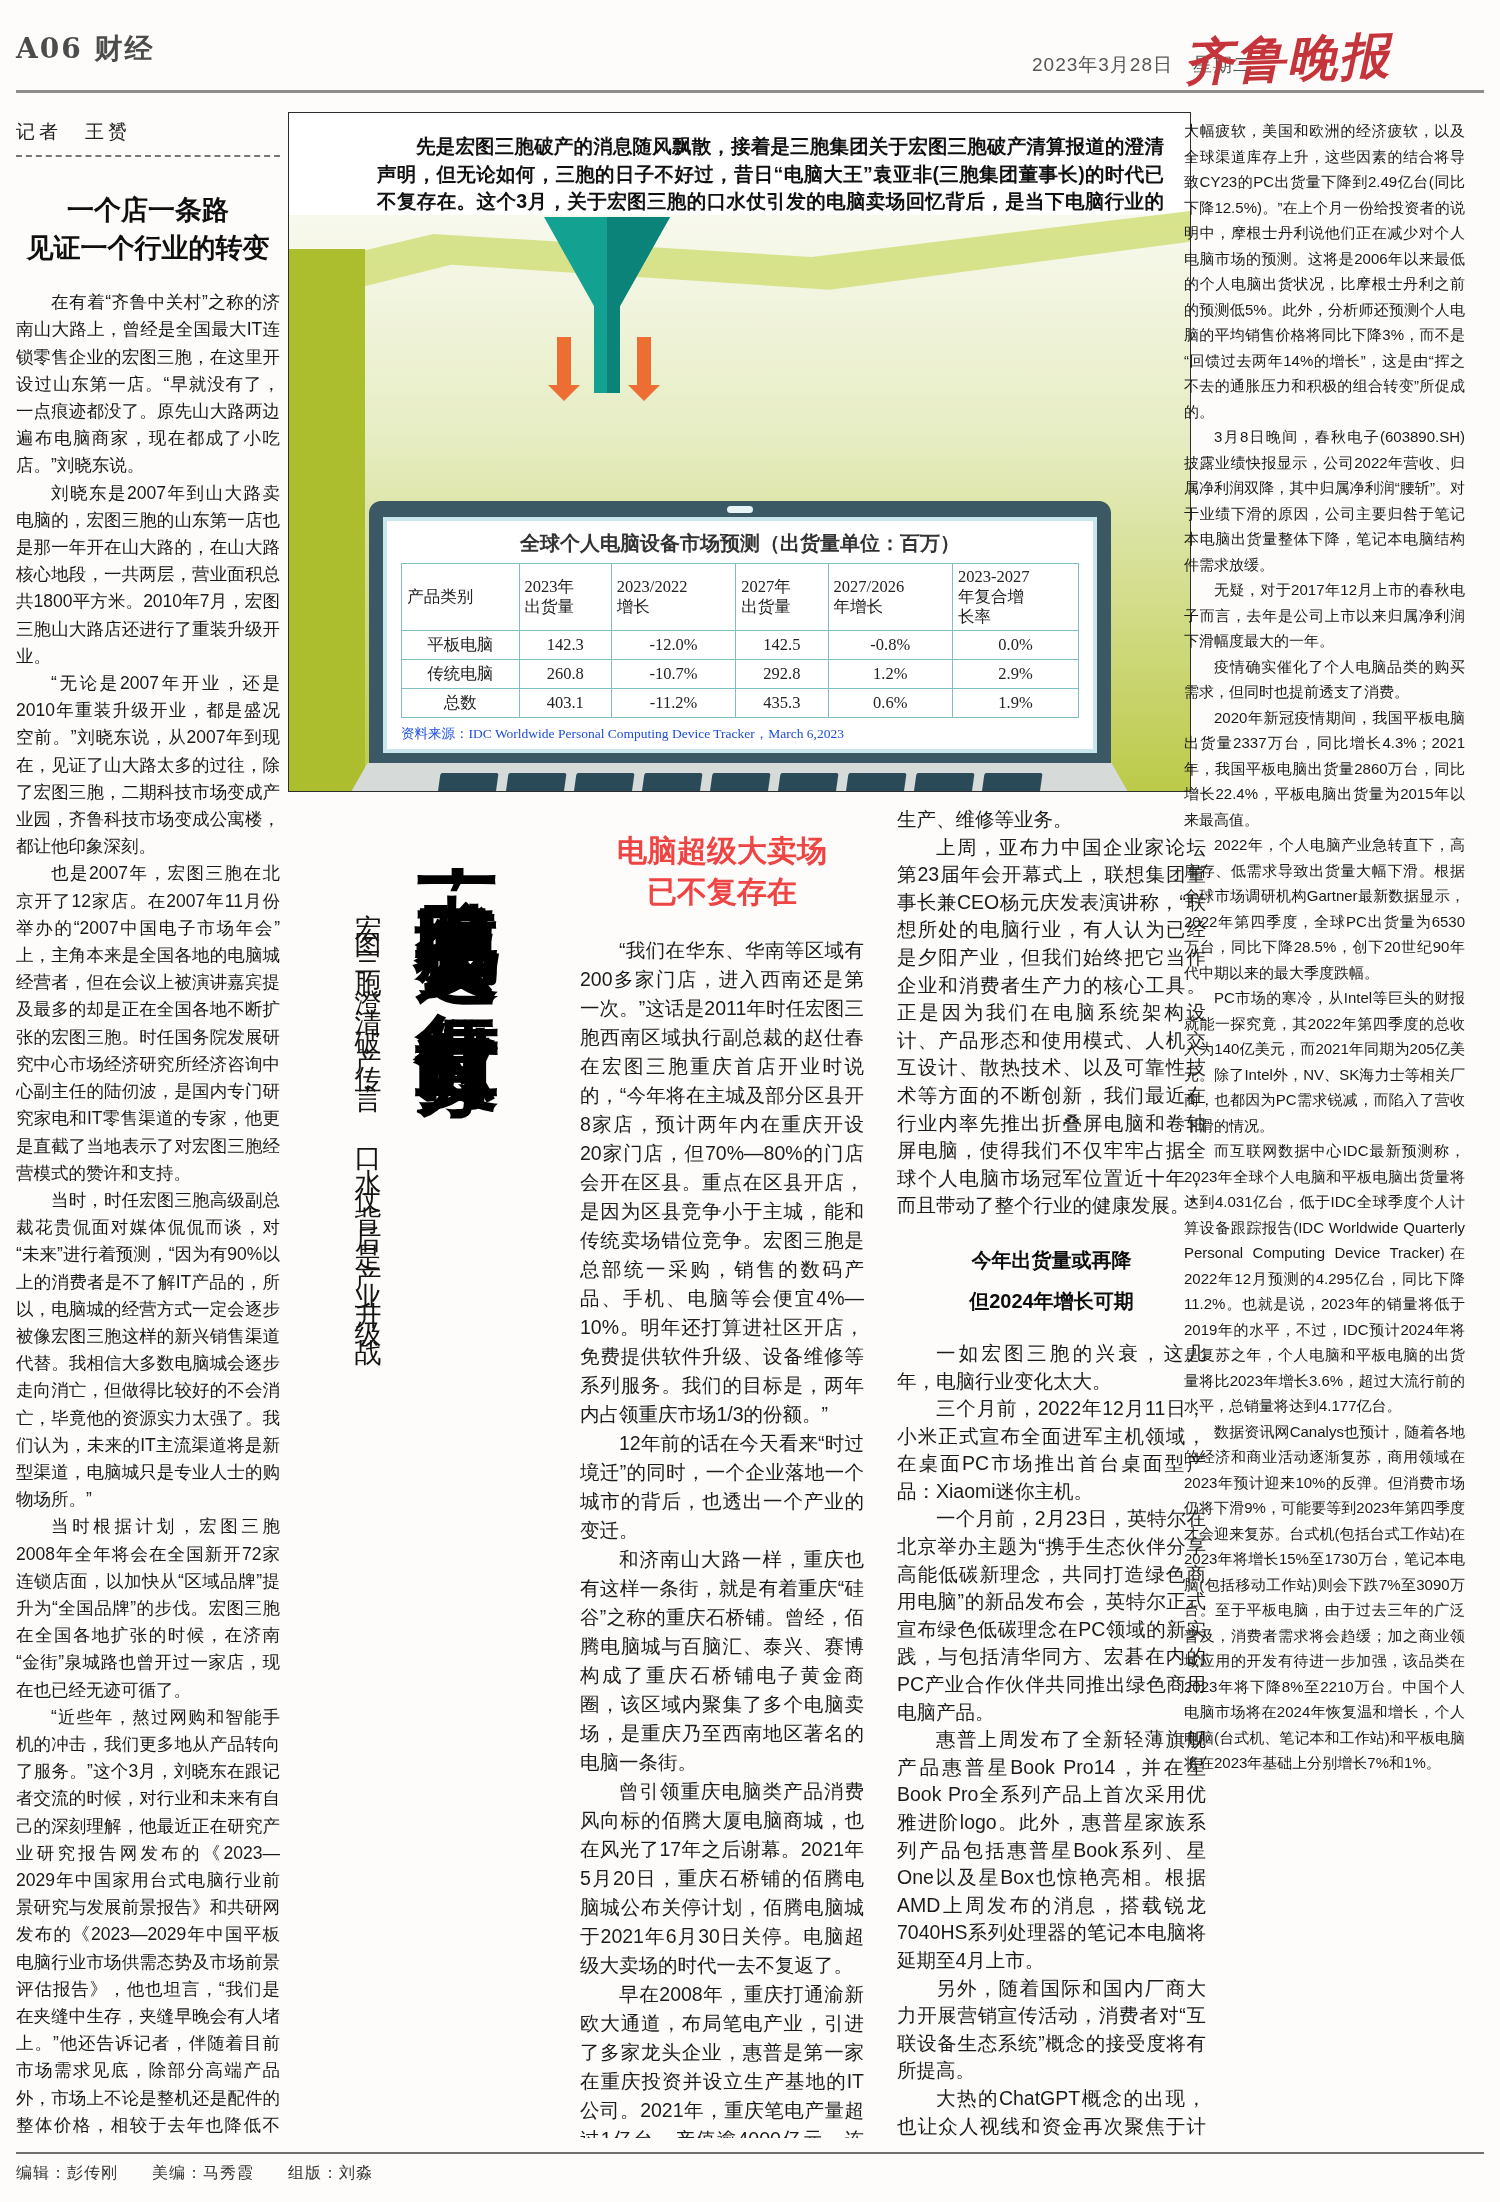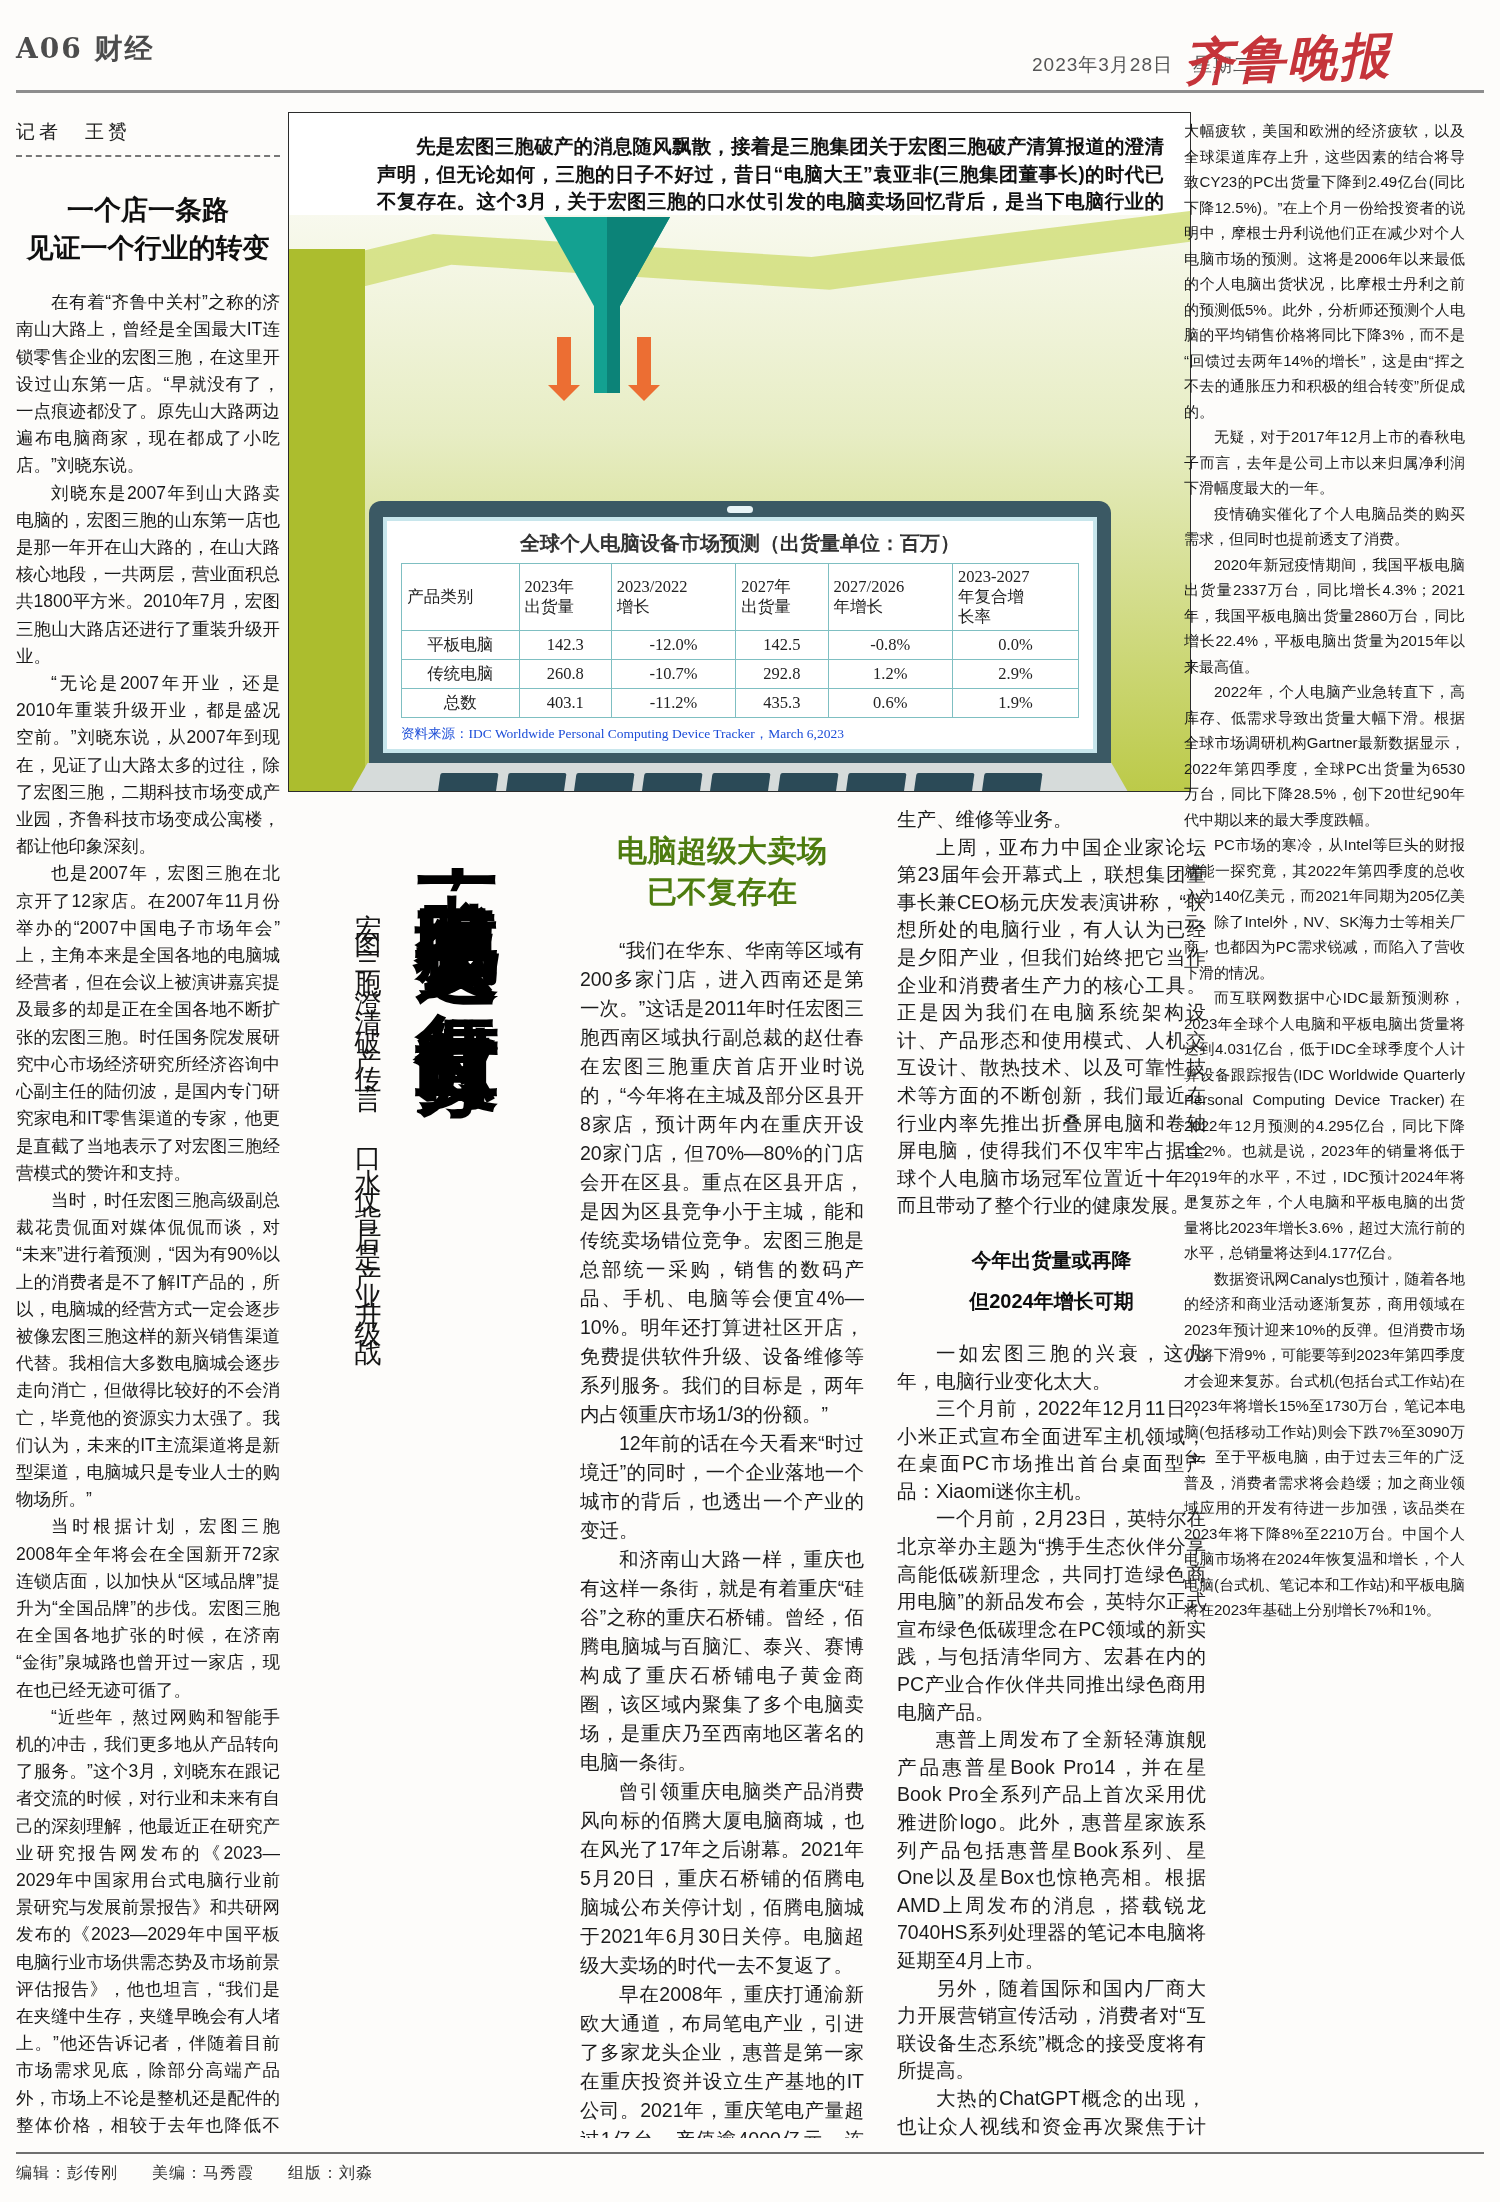--- a/index.html
+++ b/index.html
@@ -66,21 +66,21 @@
   
   .v-sub{position:absolute;left:350px;top:892px;height:1060px;writing-mode:vertical-rl;
          text-orientation:upright;font-size:27px;letter-spacing:19px;color:#141414;}
   .v-head{position:absolute;left:402px;top:826px;height:1320px;writing-mode:vertical-rl;
           text-orientation:upright;font-family:"DejaVu Serif",serif;font-weight:bold;
           font-size:84px;letter-spacing:4px;color:#000;line-height:112px;}
   
   .col-b{left:580px;top:830px;width:284px;height:1308px;font-size:19.5px;line-height:29px;}
   .col-c{left:897px;top:806px;width:309px;height:1332px;font-size:19.5px;line-height:27.6px;}
   .mid-heading{text-align:center;font-weight:bold;font-size:30px;line-height:41px;
-               color:#4d7c0f;text-indent:0;margin-bottom:24px;}
+               color:#ef4444;text-indent:0;margin-bottom:24px;}
   .mid-heading2{text-align:center;font-weight:bold;font-size:20px;line-height:41px;
                color:#0c0c0c;text-indent:0;margin:20px 0 18px 0;}
   
   .col-r{left:1184px;top:118px;width:281px;height:2026px;font-size:15px;line-height:25.5px;color:#191919;}
   
   .ft-rule{position:absolute;left:16px;right:16px;top:2152px;height:2px;background:#6f6f6f;}
   .ft-text{position:absolute;left:16px;top:2163px;font-size:16px;color:#333;letter-spacing:1px;}
 </style>
 </head>
 <body>
@@ -223,20 +223,21 @@
         <p>三个月前，2022年12月11日，小米正式宣布全面进军主机领域，在桌面PC市场推出首台桌面型产品：Xiaomi迷你主机。</p>
         <p>一个月前，2月23日，英特尔在北京举办主题为“携手生态伙伴分享高能低碳新理念，共同打造绿色商用电脑”的新品发布会，英特尔正式宣布绿色低碳理念在PC领域的新实践，与包括清华同方、宏碁在内的PC产业合作伙伴共同推出绿色商用电脑产品。</p>
         <p>惠普上周发布了全新轻薄旗舰产品惠普星Book Pro14，并在星Book Pro全系列产品上首次采用优雅进阶logo。此外，惠普星家族系列产品包括惠普星Book系列、星One以及星Box也惊艳亮相。根据AMD上周发布的消息，搭载锐龙7040HS系列处理器的笔记本电脑将延期至4月上市。</p>
         <p>另外，随着国际和国内厂商大力开展营销宣传活动，消费者对“互联设备生态系统”概念的接受度将有所提高。</p>
         <p>大热的ChatGPT概念的出现，也让众人视线和资金再次聚焦于计算机板块。Wind数据显示，若从2022年10月1日至今年3月14日，计算机行业的涨幅高达42.41%，在申万一级行业中居首。</p>
       </div>
   </div>
 
   <div class="colbox col-r">
       <p class="noindent">大幅疲软，美国和欧洲的经济疲软，以及全球渠道库存上升，这些因素的结合将导致CY23的PC出货量下降到2.49亿台(同比下降12.5%)。”在上个月一份给投资者的说明中，摩根士丹利说他们正在减少对个人电脑市场的预测。这将是2006年以来最低的个人电脑出货状况，比摩根士丹利之前的预测低5%。此外，分析师还预测个人电脑的平均销售价格将同比下降3%，而不是“回馈过去两年14%的增长”，这是由“挥之不去的通胀压力和积极的组合转变”所促成的。</p>
+      <p>3月8日晚间，春秋电子(603890.SH)披露业绩快报显示，公司2022年营收、归属净利润双降，其中归属净利润“腰斩”。对于业绩下滑的原因，公司主要归咎于笔记本电脑出货量整体下降，笔记本电脑结构件需求放缓。</p>
       <p>无疑，对于2017年12月上市的春秋电子而言，去年是公司上市以来归属净利润下滑幅度最大的一年。</p>
       <p>疫情确实催化了个人电脑品类的购买需求，但同时也提前透支了消费。</p>
       <p>2020年新冠疫情期间，我国平板电脑出货量2337万台，同比增长4.3%；2021年，我国平板电脑出货量2860万台，同比增长22.4%，平板电脑出货量为2015年以来最高值。</p>
       <p>2022年，个人电脑产业急转直下，高库存、低需求导致出货量大幅下滑。根据全球市场调研机构Gartner最新数据显示，2022年第四季度，全球PC出货量为6530万台，同比下降28.5%，创下20世纪90年代中期以来的最大季度跌幅。</p>
       <p>PC市场的寒冷，从Intel等巨头的财报就能一探究竟，其2022年第四季度的总收入为140亿美元，而2021年同期为205亿美元。除了Intel外，NV、SK海力士等相关厂商，也都因为PC需求锐减，而陷入了营收下滑的情况。</p>
       <p>而互联网数据中心IDC最新预测称，2023年全球个人电脑和平板电脑出货量将达到4.031亿台，低于IDC全球季度个人计算设备跟踪报告(IDC Worldwide Quarterly Personal Computing Device Tracker)在2022年12月预测的4.295亿台，同比下降11.2%。也就是说，2023年的销量将低于2019年的水平，不过，IDC预计2024年将是复苏之年，个人电脑和平板电脑的出货量将比2023年增长3.6%，超过大流行前的水平，总销量将达到4.177亿台。</p>
       <p>数据资讯网Canalys也预计，随着各地的经济和商业活动逐渐复苏，商用领域在2023年预计迎来10%的反弹。但消费市场仍将下滑9%，可能要等到2023年第四季度才会迎来复苏。台式机(包括台式工作站)在2023年将增长15%至1730万台，笔记本电脑(包括移动工作站)则会下跌7%至3090万台。至于平板电脑，由于过去三年的广泛普及，消费者需求将会趋缓；加之商业领域应用的开发有待进一步加强，该品类在2023年将下降8%至2210万台。中国个人电脑市场将在2024年恢复温和增长，个人电脑(台式机、笔记本和工作站)和平板电脑将在2023年基础上分别增长7%和1%。</p>
     </div>
 
   <div class="ft-rule"></div>

